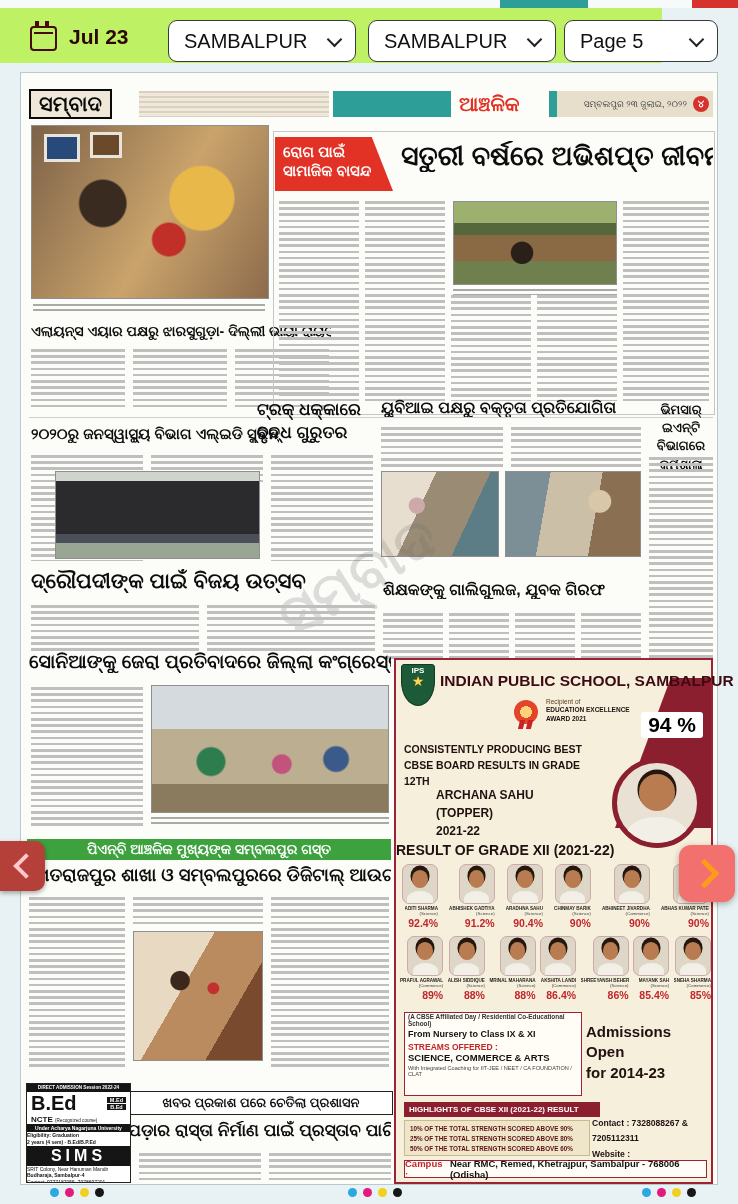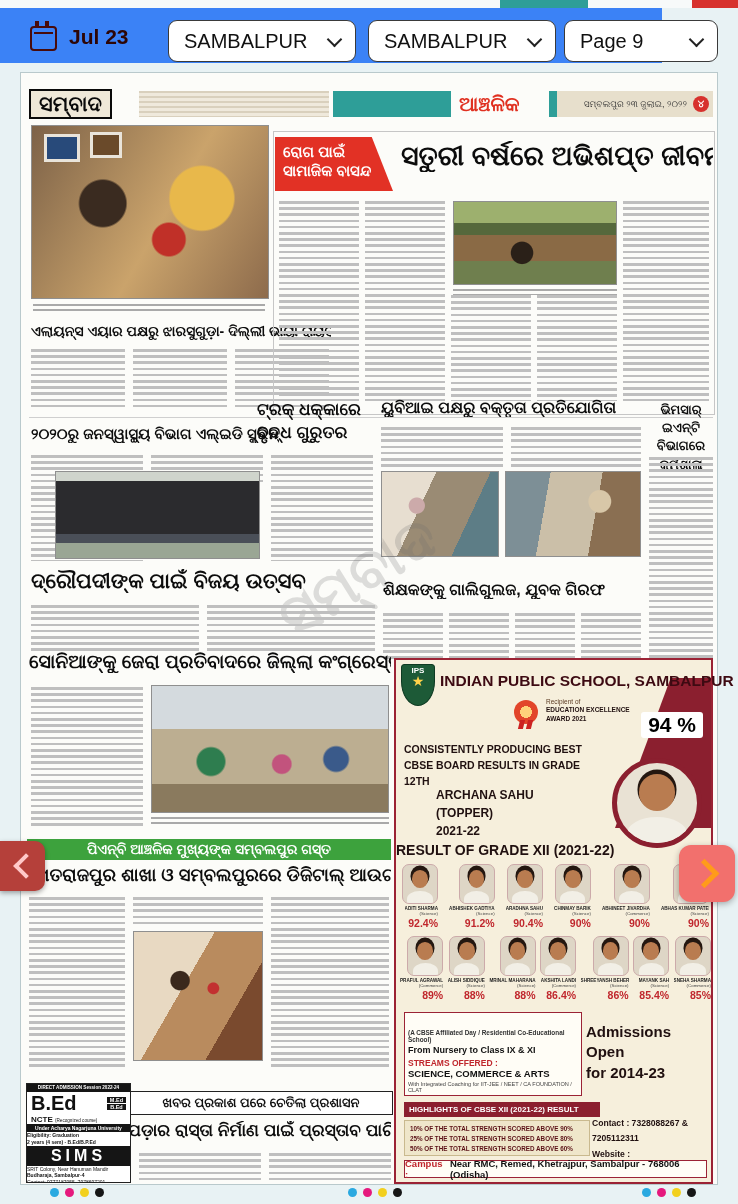--- a/index.html
+++ b/index.html
@@ -5,21 +5,21 @@
   html,body{margin:0;padding:0}
   body{width:738px;height:1204px;position:relative;overflow:hidden;
        background:#e8f2f4;font-family:"Liberation Sans",sans-serif;color:#111}
 
   
   .topstrip{position:absolute;left:0;top:0;width:738px;height:8px;background:#f7fafa}
   .topstrip .teal{position:absolute;left:500px;top:0;width:88px;height:8px;background:#2e9e98}
   .topstrip .red{position:absolute;left:692px;top:0;width:46px;height:8px;background:#d7312d}
 
   
-  .appbar{position:absolute;left:0;top:8px;width:662px;height:55px;background:#3b82f6}
+  .appbar{position:absolute;left:0;top:8px;width:662px;height:55px;background:#bef264}
   .datewrap{position:absolute;left:30px;top:14px;display:flex;align-items:center;gap:12px;height:28px}
   .cal{width:23px;height:21px;border:2.5px solid #480b0b;border-radius:4px;position:relative;margin-top:4px}
   .cal:before{content:"";position:absolute;top:-7px;left:3px;width:4px;height:6px;background:#480b0b;box-shadow:10px 0 0 #480b0b}
   .cal:after{content:"";position:absolute;left:2px;right:2px;top:4px;height:2.5px;background:#480b0b}
   .datetext{font-size:21px;font-weight:bold;color:#2d0606;margin-top:2px}
   .dd{position:absolute;top:12px;height:42px;background:#fff;border:1.5px solid #3a3a3a;border-radius:9px;
       display:flex;align-items:center;justify-content:space-between;padding:0 15px;box-sizing:border-box}
   .dd .lbl{font-size:20px;color:#101010}
   .chev{width:9px;height:9px;border-right:2px solid #222;border-bottom:2px solid #222;transform:rotate(45deg);margin-top:-4px}
 
@@ -117,21 +117,21 @@
   </div>
   <div class="dd" style="left:168px;width:188px">
     <span class="lbl">SAMBALPUR</span>
     <span class="chev"></span>
   </div>
   <div class="dd" style="left:368px;width:188px">
     <span class="lbl">SAMBALPUR</span>
     <span class="chev"></span>
   </div>
   <div class="dd" style="left:564px;width:154px">
-    <span class="lbl">Page 9</span>
+    <span class="lbl">Page 5</span>
     <span class="chev"></span>
   </div>
 </div>
 
 <div class="paper">
 
   <div class="abs mast-logo" style="left:8px;top:16px">ସମ୍ବାଦ</div>
   <div class="abs pins" style="left:118px;top:18px;width:190px;height:26px"></div>
   <div class="abs tealbar" style="left:312px;top:18px;width:118px;height:26px"></div>
   <div class="abs mast-sec" style="left:438px;top:20px">ଆଞ୍ଚଳିକ</div>
@@ -359,21 +359,21 @@
           <div class="sscore">85.4%</div>
         </div>
       <div class="stu">
           <div class="ph face"></div>
           <div class="sname">SNEHA SHARMA</div>
           <div class="sstream">(Commerce)</div>
           <div class="sscore">85%</div>
         </div>
     </div>
 
-    <div class="abs whitebox ctr" style="left:8px;top:352px;width:178px;height:84px;padding:16px 3px">
+    <div class="abs whitebox ctr" style="left:8px;top:352px;width:178px;height:84px;padding:0 3px">
       <div style="font-size:6.4px;font-weight:bold;color:#333">(A CBSE Affiliated Day / Residential Co-Educational School)</div>
       <div style="font-size:9px;font-weight:bold;margin-top:2px">From Nursery to Class IX &amp; XI</div>
       <div style="font-size:8.5px;font-weight:bold;color:#c0272d;margin-top:3px">STREAMS OFFERED :</div>
       <div style="font-size:9.5px;font-weight:bold">SCIENCE, COMMERCE &amp; ARTS</div>
       <div style="font-size:5.6px;color:#444;margin-top:2px">With Integrated Coaching for IIT-JEE / NEET / CA FOUNDATION / CLAT</div>
     </div>
     <div class="abs adbold ctr" style="left:190px;top:362px;width:126px;font-size:15px;line-height:1.35">
       <span>Admissions Open</span><br>
       <span>for 2014-23</span>
     </div>

